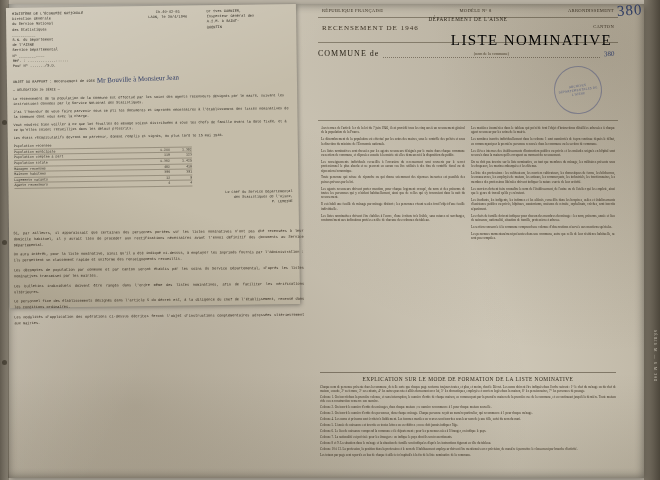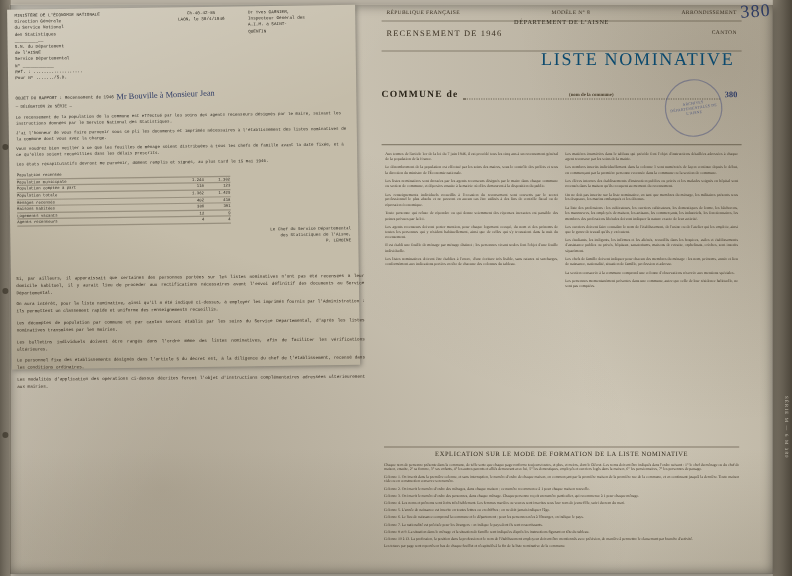--- a/index.html
+++ b/index.html
@@ -98,31 +98,29 @@
   .form-topline {
     margin-top: 3px;
     font-size: 5.2px;
     text-align: center;
     letter-spacing: 0.6px;
   }
   .title-main {
     text-align: right;
     font-size: 15px;
     letter-spacing: 1.4px;
-    margin-top: 10px;
     padding-right: 6px;
-    color: #0c4a6e;
+    color: #000000;
   }
   .commune-line {
     display: flex;
     align-items: flex-end;
     gap: 4px;
-    margin-top: 15px;
+    margin-top: 0;
     padding-right: 4px;
-    font-weight: bold;
   }
   .commune-label {
     font-size: 8px;
     letter-spacing: 1px;
   }
   .commune-dots {
     flex: 1;
     border-bottom: 1px dotted rgba(60,50,34,0.5);
     font-size: 4px;
     text-align: center;

